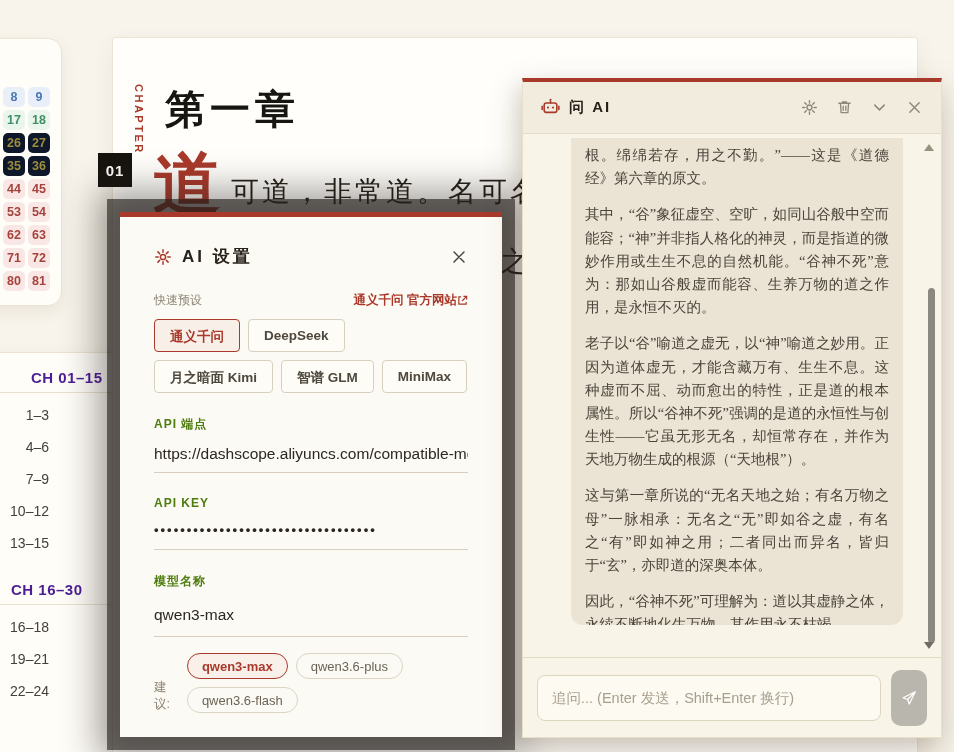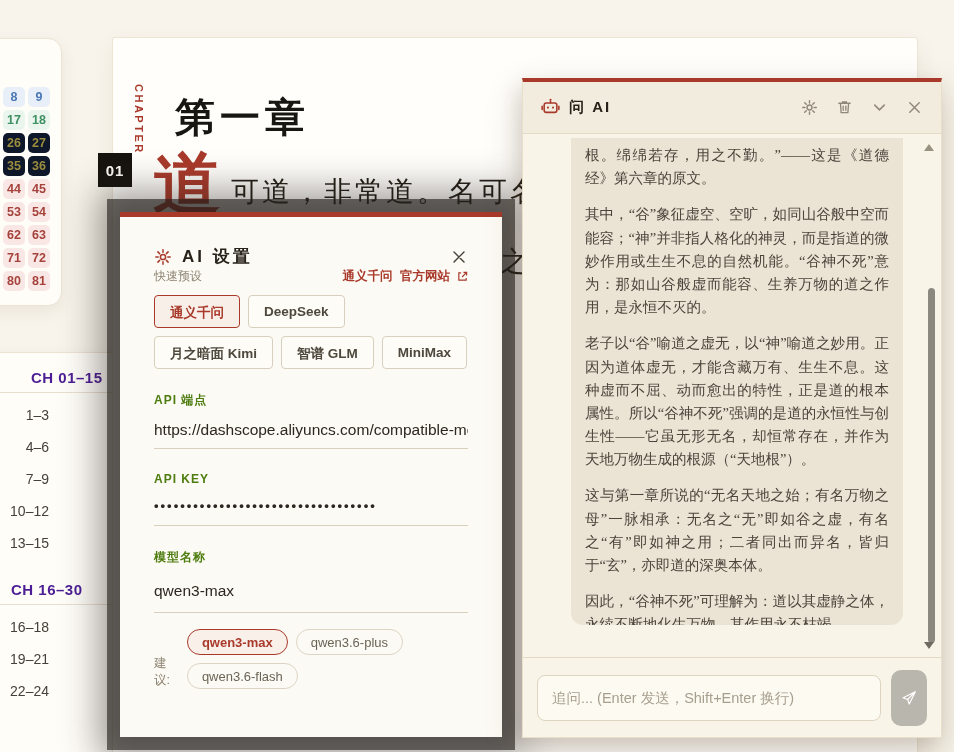--- a/index.html
+++ b/index.html
@@ -32,44 +32,44 @@
   .toc-items { position:absolute; left:0; width:88px; text-align:right; }
   .toc-items.i1 { top:46px; } .toc-items.i2 { top:258px; }
   .toc-item { height:32px; line-height:32px; font-size:14px; color:#45403a; white-space:nowrap; cursor:pointer; }
 
   
   .card-main { position:absolute; left:112px; top:37px; width:806px; height:740px;
     background:#fffefb; border:1px solid #ece4d4; border-radius:3px;
     box-shadow:0 8px 22px rgba(90,70,40,.07); z-index:2; }
   .chapter-vert { position:absolute; left:20px; top:46px; writing-mode:vertical-rl;
     font-size:11px; font-weight:700; color:#a93a2b; letter-spacing:2.5px; }
-  .chapter-title { position:absolute; left:62px; top:44px; font-family:"Liberation Serif", serif;
-    font-weight:700; font-size:40px; color:#181611; letter-spacing:5px;margin-top:8px; }
+  .chapter-title { position:absolute; left:52px; top:44px; font-family:"Liberation Serif", serif;
+    font-weight:700; font-size:40px; color:#181611; letter-spacing:5px; }
   .chapter-badge { position:absolute; left:-15px; top:115px; width:34px; height:34px;
     background:#17140f; color:#fdfcf8; display:flex; align-items:center; justify-content:center;
     font-size:15px; font-weight:700; letter-spacing:1px; }
   .reader-body { position:absolute; left:40px; top:112px; width:720px; font-family:"Liberation Serif", serif; }
   .reader-line1 { display:flex; align-items:flex-start; }
   .dropcap { font-size:68px; line-height:1; font-weight:700; color:#a93a2b; margin-right:10px; }
   .l1text { font-size:28px; line-height:1; color:#241f17; letter-spacing:3px; padding-top:28px; white-space:nowrap; }
   .l2text { font-size:28px; line-height:1; color:#241f17; letter-spacing:3px; margin-top:30px; padding-left:6px; white-space:nowrap; }
 
   
   .modal { position:absolute; left:120px; top:212px; width:382px; height:525px;
     background:#fcfaf4; border-top:5px solid #a93a2b; z-index:10; overflow:hidden;
     box-shadow:0 0 0 13px rgba(35,31,27,.62), 0 0 34px 22px rgba(35,31,27,.42); }
   .m-inner { padding:0 34px; }
   .m-header { display:flex; align-items:center; margin-top:28px; }
   .m-header .gear { color:#a93a2b; width:18px; height:18px; }
   .m-title { font-size:17px; font-weight:700; color:#262119; letter-spacing:3px; margin-left:10px; }
   .m-close { margin-left:auto; background:none; border:none; color:#45403a; cursor:pointer; width:18px; height:18px; }
-  .m-preset-row { display:flex; justify-content:space-between; align-items:center;font-family:Liberation Mono, monospace; }
+  .m-preset-row { margin-top:24px; display:flex; justify-content:space-between; align-items:center; }
   .m-preset-label { font-size:12px; color:#8d8473; }
   .m-provider-link { font-size:12.5px; font-weight:700; color:#a93a2b; text-decoration:none;
-    display:flex; align-items:center; gap:7px; cursor:pointer; }
+    display:flex; align-items:center; gap:0; cursor:pointer; }
   .m-presets { margin-top:10px; display:flex; flex-wrap:wrap; gap:8px; }
   .preset { height:33px; padding:8px 15px; border:1px solid #d8d0bf; border-radius:4px;
     background:#fdfcf7; font-size:13.5px; font-weight:700; color:#4e483d; cursor:pointer;
     font-family:"Liberation Sans", sans-serif; }
   .preset.selected { color:#a93a2b; border:1.5px solid #a93a2b; background:#f9efe9; }
   .m-field { margin-top:23px; }
   .m-label { font-size:12px; font-weight:700; color:#4d7c0f; letter-spacing:1px; }
   .m-input { display:block; width:100%; margin-top:8px; padding:4px 0 9px 0;
     border:none; border-bottom:1px solid #d8cfbc; background:transparent;
     font-size:15.5px; color:#2c2720; font-family:"Liberation Sans", sans-serif; outline:none; }

